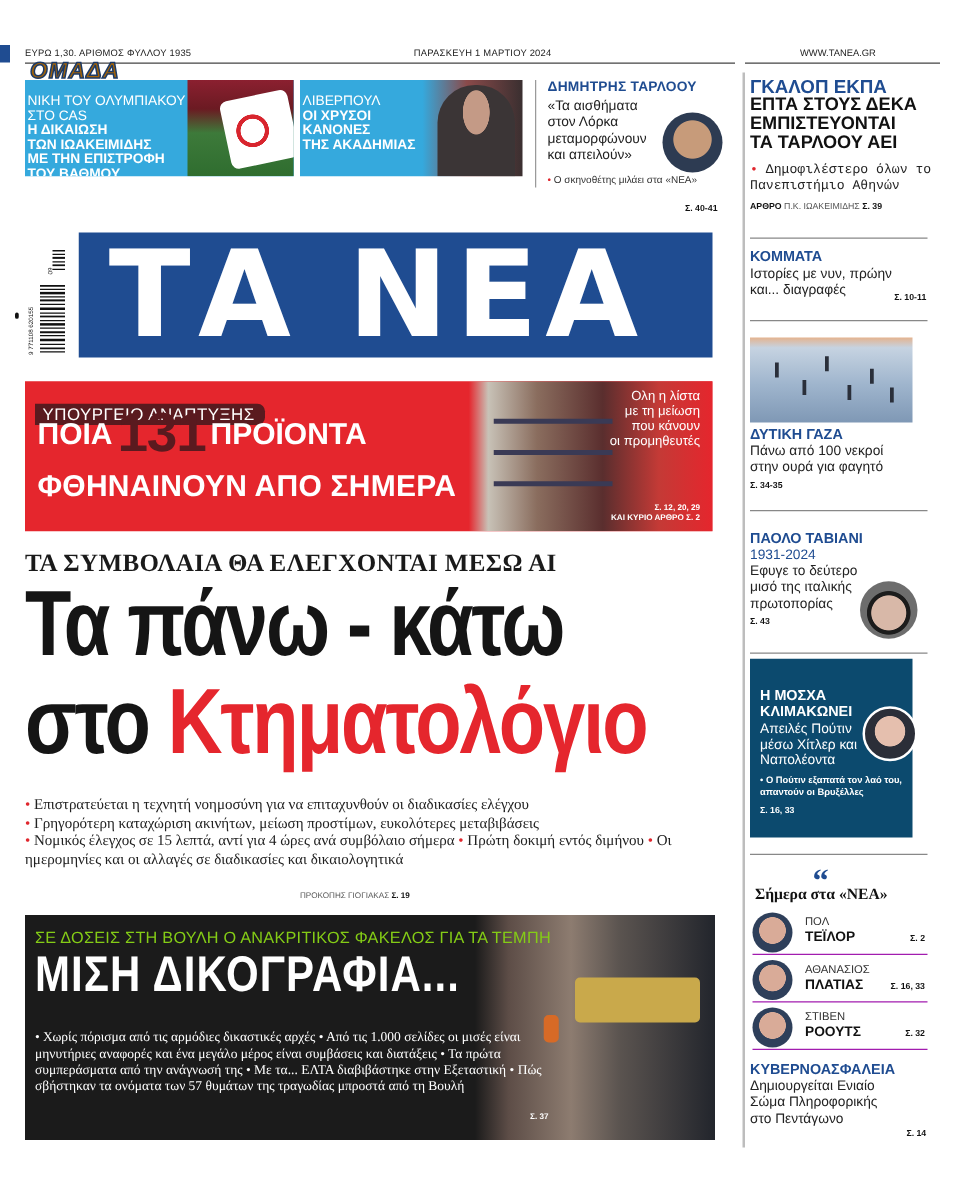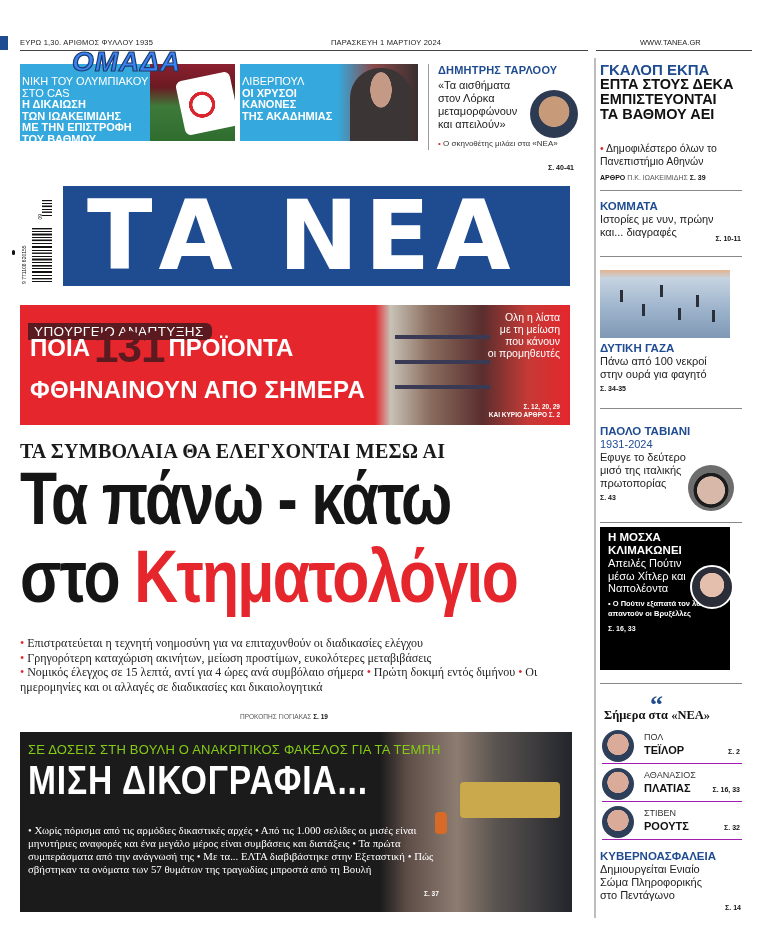--- a/index.html
+++ b/index.html
@@ -20,22 +20,22 @@
   #topbar-rule2 { left: 596px; top: 50px; width: 156px; height: 1px; background: #444; }
 
   
   .sport-box { top: 64px; height: 77px; background: #35a9dd; overflow: hidden; }
   #sport-1 { left: 20px; width: 215px; }
   #sport-2 { left: 240px; width: 178px; background: linear-gradient(90deg, #35a9dd 0%, #35a9dd 55%, #8a4a4a 75%, #3a2f30 100%); }
   #sport-1 .photo { position: absolute; left: 130px; top: 0; width: 85px; height: 77px;
      background: linear-gradient(180deg, #8b2030 0%, #6b1a22 30%, #3d7a3a 55%, #2f6d2f 100%); }
   #sport-1 .flag { position: absolute; left: 160px; top: 12px; width: 55px; height: 55px; border-radius: 6px;
      background: radial-gradient(circle at 40% 50%, #ffffff 0 22%, #d8252e 23% 30%, #ffffff 31% 100%); transform: rotate(-12deg); }
-  #omada-logo { left: 24px; top: 46px; font-size: 28px; font-weight: 900; font-style: italic; color: #3b82f6;
-     -webkit-text-stroke: 1.2px #1c3a66; letter-spacing: 1px; margin-left: 48px; }
+  #omada-logo { left: 24px; top: 46px; font-size: 18px; font-weight: 900; font-style: italic; color: #a16207;
+     -webkit-text-stroke: 1.2px #1c3a66; letter-spacing: 1px; }
   .sport-text { position: absolute; left: 2px; top: 12px; color: #fff; font-size: 11px; line-height: 11.5px; font-weight: 400; }
   .sport-text b { font-weight: 700; display: block; }
   #sport-2 .person { position: absolute; right: 6px; top: 4px; width: 62px; height: 73px;
      background: radial-gradient(ellipse at 50% 30%, #c49a86 0 24%, #3b3536 25% 100%); border-radius: 30px 30px 0 0; }
 
   .vrule { background: #9a9a9a; width: 1px; }
 
   
   #tarloou { left: 438px; top: 64px; width: 140px; height: 110px; }
   #tarloou .name { color: #1f4c91; font-weight: 700; font-size: 11px; letter-spacing: 0.2px; }
@@ -44,39 +44,39 @@
      background: radial-gradient(circle at 50% 45%, #c79b7a 0 42%, #2d3b52 44% 100%); }
   #tarloou .note { font-size: 8px; line-height: 10px; color: #333; margin-top: 8px; }
   .bullet-red { color: #e0262d; }
   #tarloou .pg { position: absolute; left: 110px; top: 100px; font-size: 7px; font-weight: 700; }
 
   
   #rcol-rule { left: 594px; top: 58px; width: 2px; height: 860px; background: #bdbdbd; }
   #gallup { left: 600px; top: 62px; width: 160px; }
   #gallup .kicker { color: #1f4c91; font-weight: 700; font-size: 15px; line-height: 15px; font-stretch: condensed; }
   #gallup .head { font-weight: 700; font-size: 14.5px; line-height: 15px; color: #111; }
-  #gallup .sub { font-family: Liberation Sans, sans-serif; font-size: 10.5px; line-height: 13px; color: #222; margin-top: 20px; }
+  #gallup .sub { font-family: Liberation Mono, monospace; font-size: 10.5px; line-height: 13px; color: #222; margin-top: 8px; }
   #gallup .byline { font-size: 7px; color: #555; margin-top: 6px; }
   #gallup .byline b { color: #111; }
   .rc-sep { position: absolute; left: 600px; width: 142px; height: 1px; background: #888; }
 
   .rc-story { position: absolute; left: 600px; width: 145px; }
   .rc-story .kicker { color: #1f4c91; font-weight: 700; font-size: 11.5px; line-height: 13px; }
   .rc-story .body { font-size: 11px; line-height: 13px; color: #222; }
   .rc-story .pg { font-size: 7px; font-weight: 700; }
   .rc-story .pg.inline { position: absolute; right: 4px; }
 
   #gaza-photo { left: 600px; top: 270px; width: 130px; height: 68px;
      background: linear-gradient(180deg, #e4b38f 0%, #c6d3e1 12%, #9fb5cd 55%, #7f98b5 100%); }
   #gaza-photo .fig { position: absolute; width: 3px; height: 12px; background: #2a2f3a; }
 
   #taviani-face { left: 688px; top: 465px; width: 46px; height: 46px; border-radius: 50%;
      background: radial-gradient(circle at 50% 55%, #d8b8a8 0 40%, #1c1c1c 42% 50%, #6d6d6d 52% 100%); }
 
-  #moscow { left: 600px; top: 527px; width: 130px; height: 143px; background: #000000; color: #fff; padding: 4px 8px; }
+  #moscow { left: 600px; top: 527px; width: 130px; height: 143px; background: #0c4a6e; color: #fff; padding: 24px 8px; }
   #moscow .head { font-weight: 700; font-size: 11.5px; line-height: 13px; }
   #moscow .body { font-size: 11px; line-height: 12.5px; width: 80px; }
   #moscow .note { font-size: 7.5px; line-height: 10px; font-weight: 700; margin-top: 4px; }
   #moscow .pg { font-size: 7px; font-weight: 700; margin-top: 6px; }
   #putin-face { left: 690px; top: 565px; width: 44px; height: 44px; border-radius: 50%; border: 2px solid #fff;
      background: radial-gradient(circle at 50% 45%, #e5bfae 0 40%, #2b2e38 42% 100%); }
 
   #today-quote { left: 650px; top: 695px; font-size: 26px; line-height: 20px; color: #1f4c91; font-family: "Liberation Serif", serif; font-weight: 700; }
   #today-title { left: 604px; top: 708px; font-family: "Liberation Serif", serif; font-weight: 700; font-size: 12.5px; }
   .col-row { position: absolute; left: 602px; width: 140px; height: 36px; border-bottom: 1px solid #a21caf; }
@@ -173,21 +173,21 @@
   <div class="pg">Σ. 40-41</div>
 </div>
 
 <div id="rcol-rule" class="abs"></div>
 
 <div id="gallup" class="abs">
   <div class="kicker">ΓΚΑΛΟΠ ΕΚΠΑ</div>
   <div class="head">
     <div>ΕΠΤΑ ΣΤΟΥΣ ΔΕΚΑ</div>
     <div>ΕΜΠΙΣΤΕΥΟΝΤΑΙ</div>
-    <div>ΤΑ ΒΑΘΜΟΥ ΑΕΙ</div>
+    <div>ΤΑ ΤΑΡΛΟΟΥ ΑΕΙ</div>
   </div>
   <div class="sub"><span class="bullet-red">• </span><span>Δημοφιλέστερο όλων το Πανεπιστήμιο Αθηνών</span></div>
   <div class="byline">
     <b>ΑΡΘΡΟ</b>
     <span>Π.Κ. ΙΩΑΚΕΙΜΙΔΗΣ</span>
     <b>Σ. 39</b>
   </div>
 </div>
 <div class="rc-sep" style="top:190px;"></div>
 

